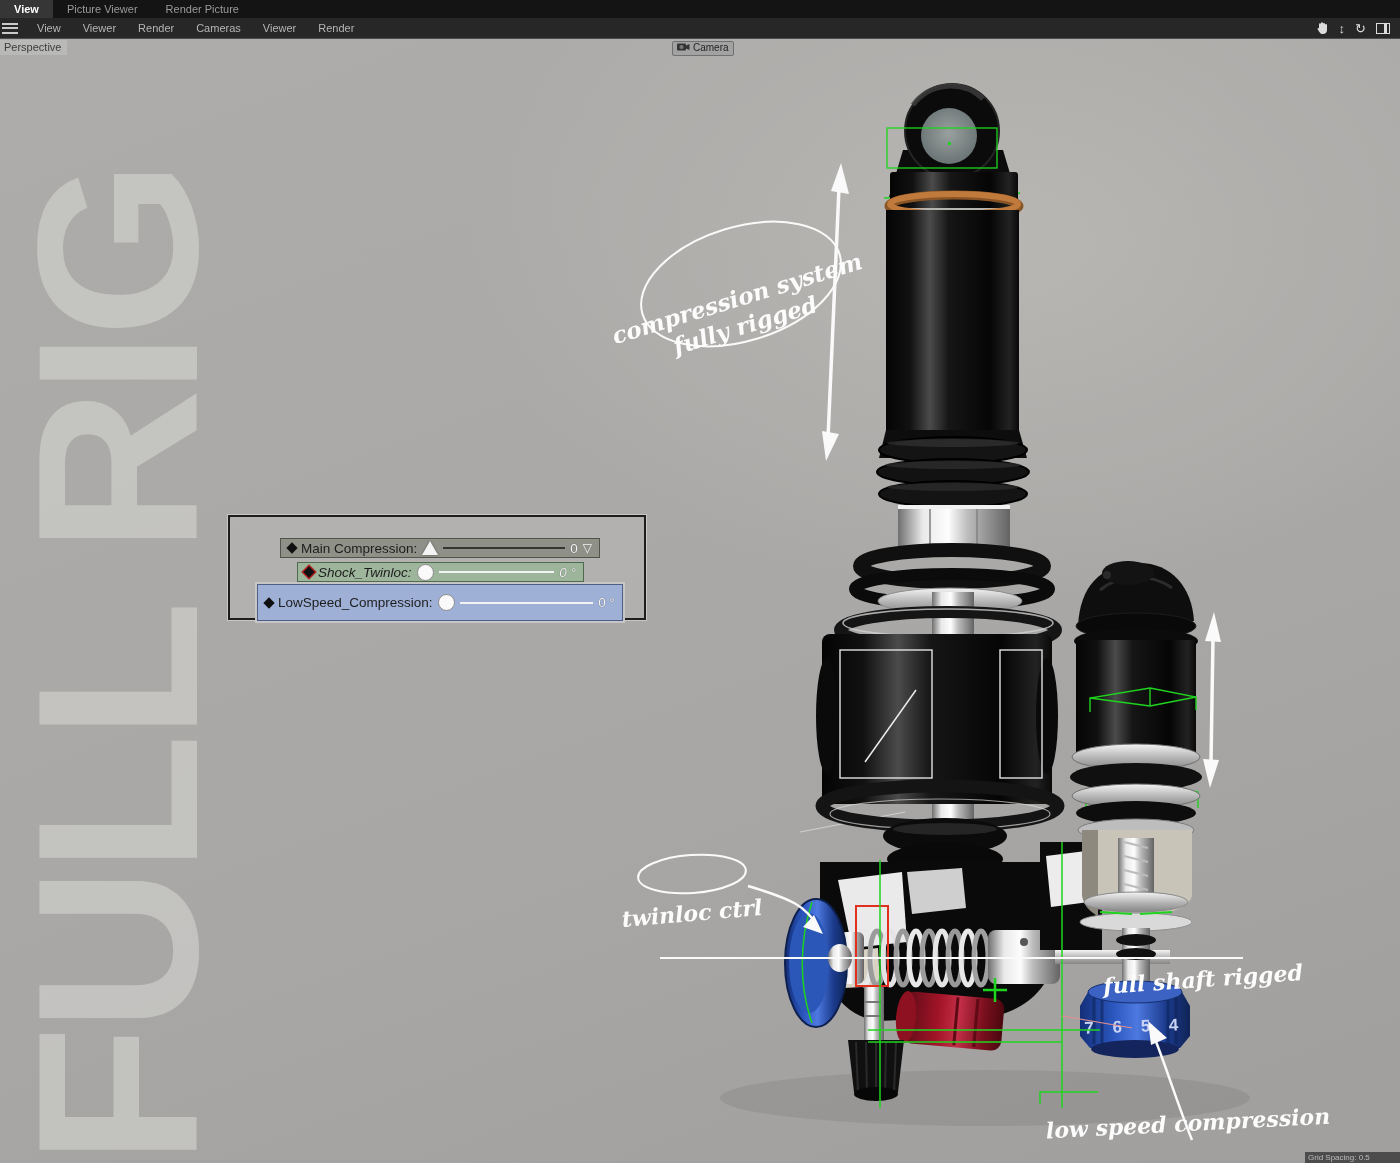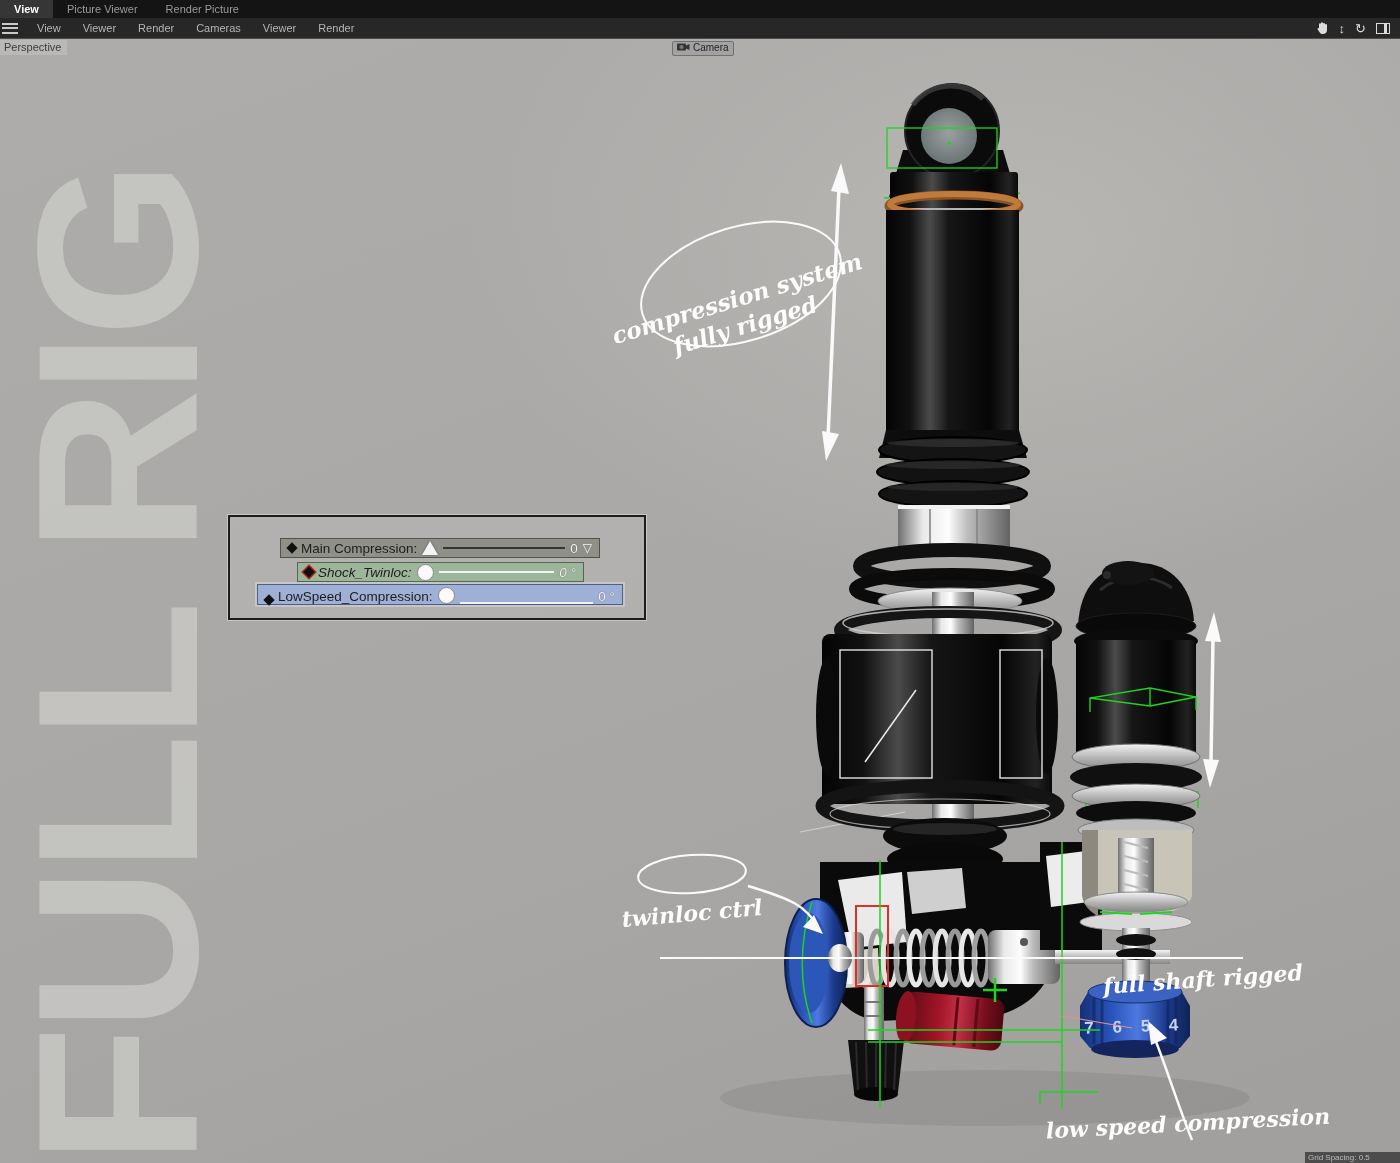--- a/index.html
+++ b/index.html
@@ -59,22 +59,22 @@
   .tri-handle{width:0;height:0;border-left:8px solid transparent;border-right:8px solid transparent;
               border-bottom:14px solid #f4f4f4;flex:none;filter:drop-shadow(0 0 1px #555);}
   .knob{width:15px;height:15px;border-radius:50%;background:#fafafa;border:1px solid #8a8a8a;flex:none;}
   .track{flex:1;height:2px;}
   .track.dark{background:#35362f;}
   .track.light{background:#f3f3f3;}
   .hud-val{color:#f2f2f2;text-shadow:0 0 1px #444;white-space:nowrap;}
   .dd{color:#f2f2f2;font-size:12px;line-height:12px;}
   .row-main {left:50px; top:21px; width:320px;height:20px;background:#8f9189;border:1px solid #52544c;}
   .row-twin {left:67px; top:45px; width:287px;height:20px;background:#9db69b;border:1px solid #4f6a4d;font-style:italic;}
-  .row-low  {left:27px; top:67px; width:366px;height:21px;background:#9fb0d7;border:1px solid #4d5e87;
-             box-shadow:0 0 0 2px #c6c6c6;align-items:flex-end;}
+  .row-low  {left:27px; top:67px; width:366px;height:37px;background:#9fb0d7;border:1px solid #4d5e87;
+             box-shadow:0 0 0 2px #c6c6c6;}
 </style>
 </head>
 <body>
 
 <div id="stage">
 
   <div class="tabbar">
     <div class="tab active">View</div>
     <div class="tab">Picture Viewer</div>
     <div class="tab">Render Picture</div>

